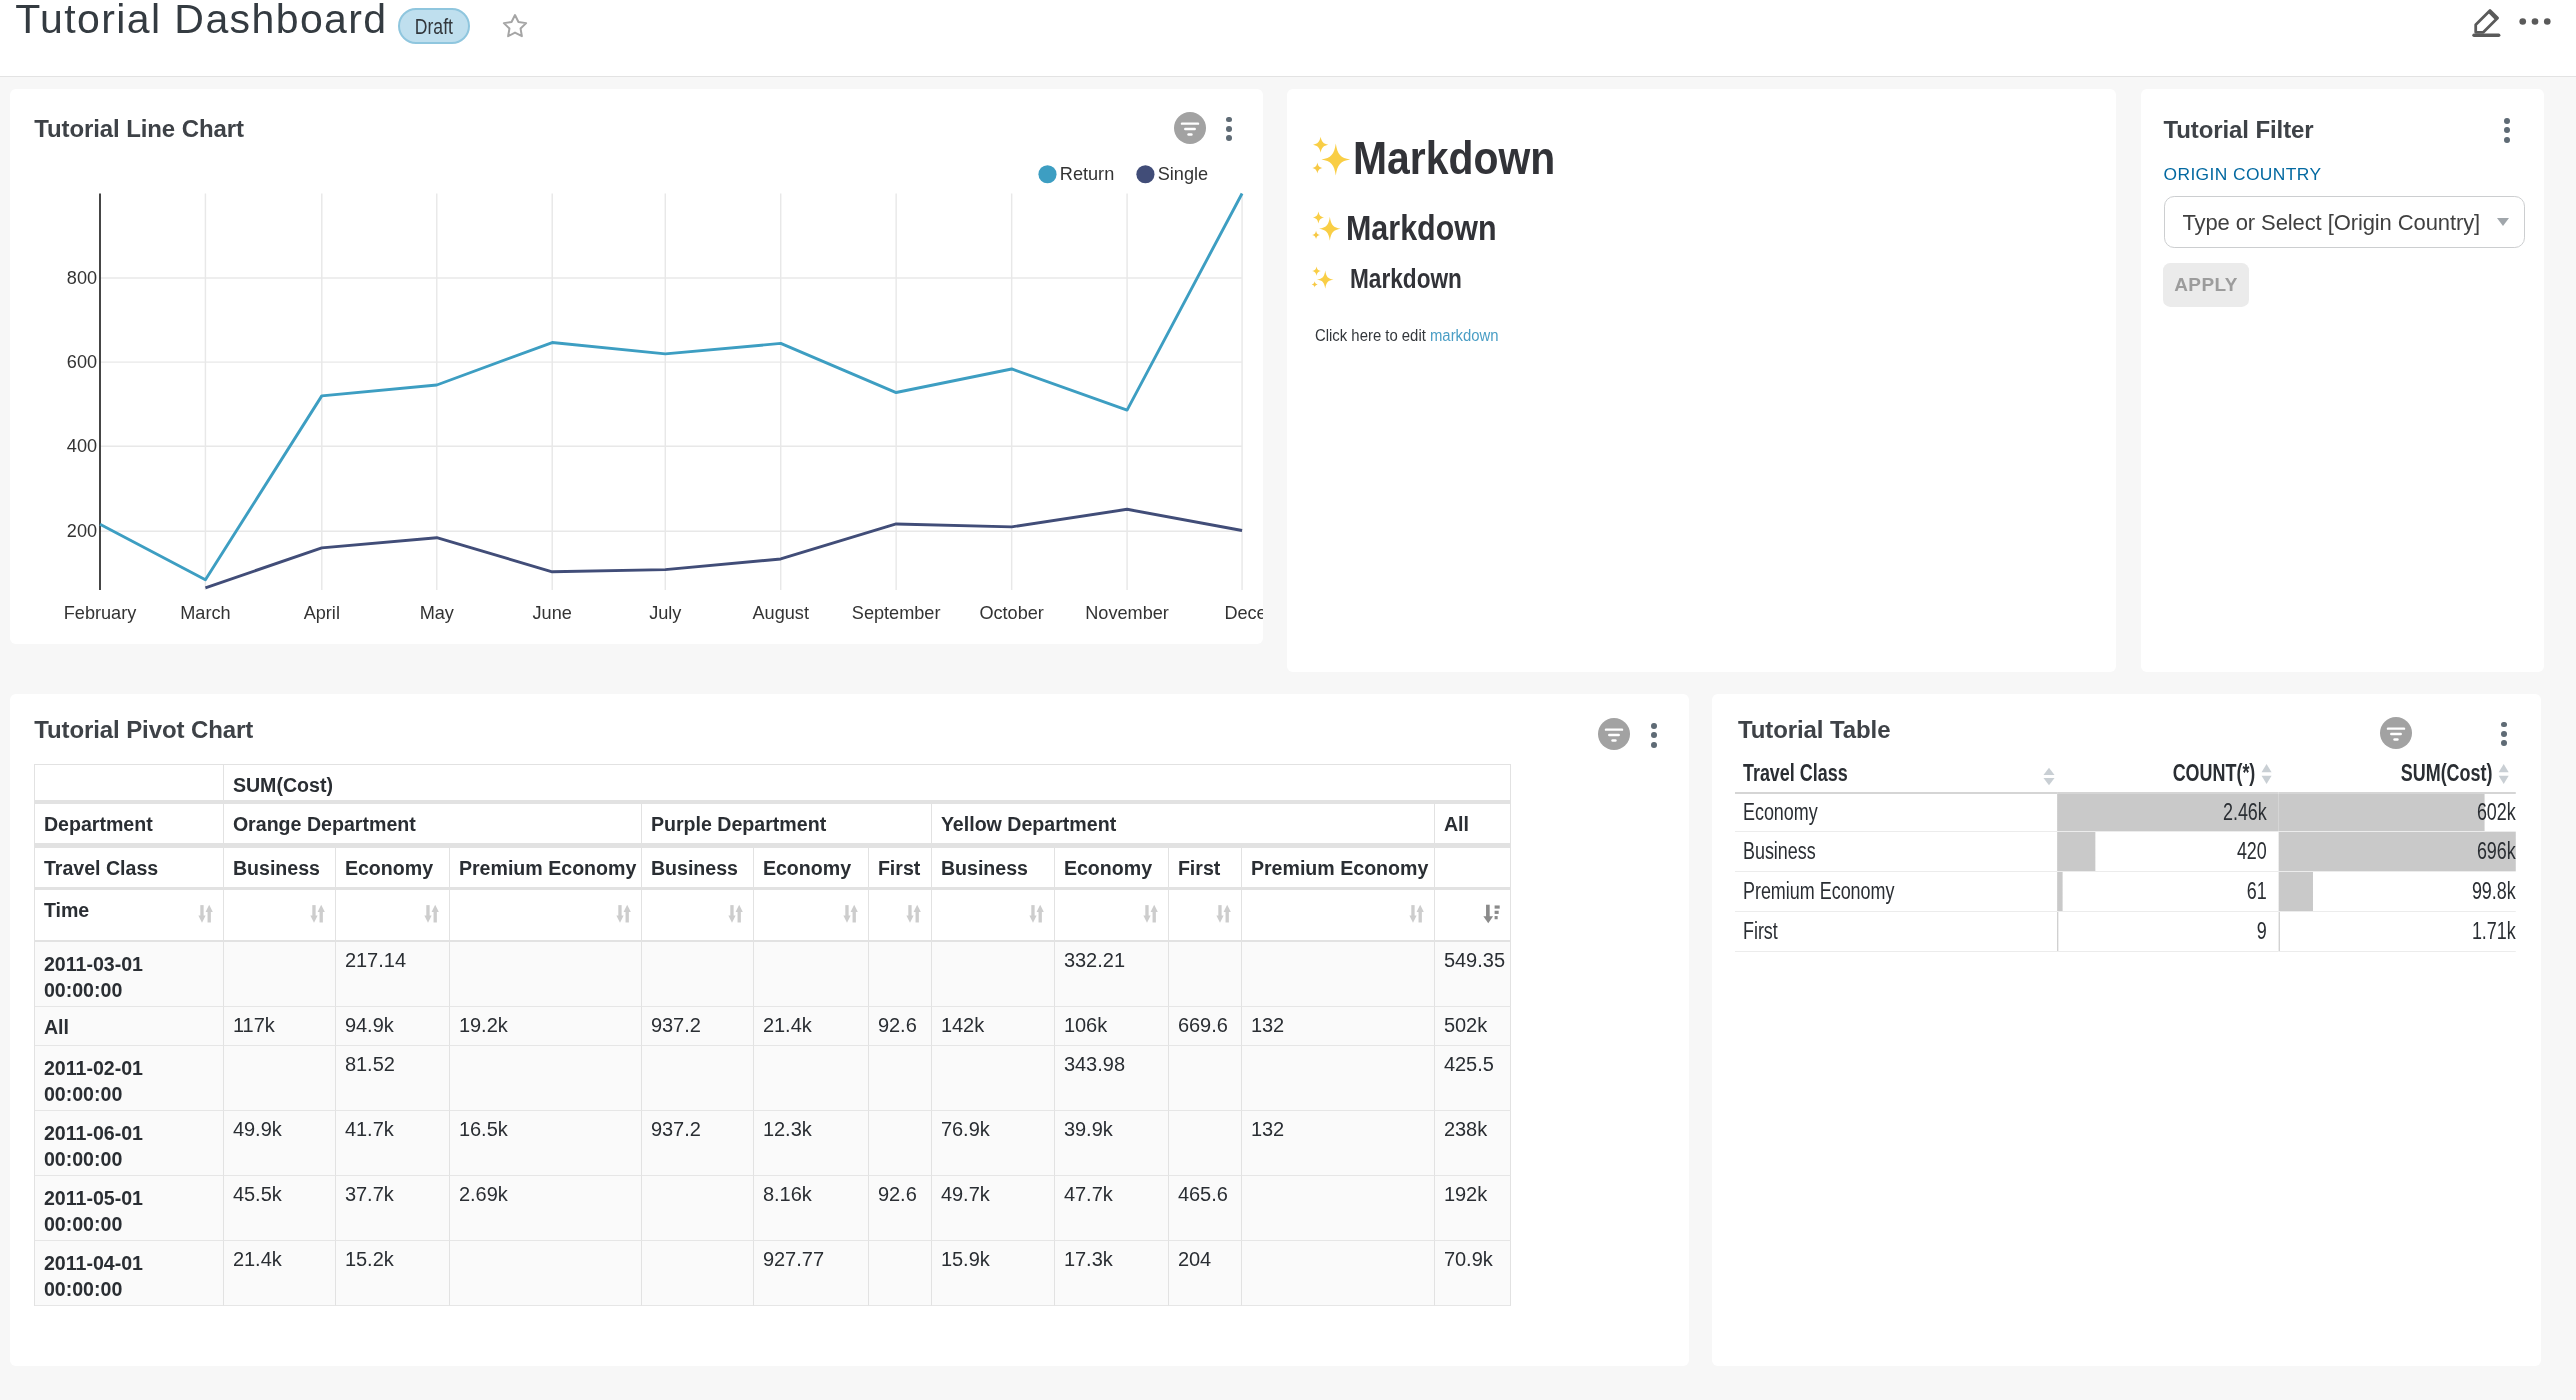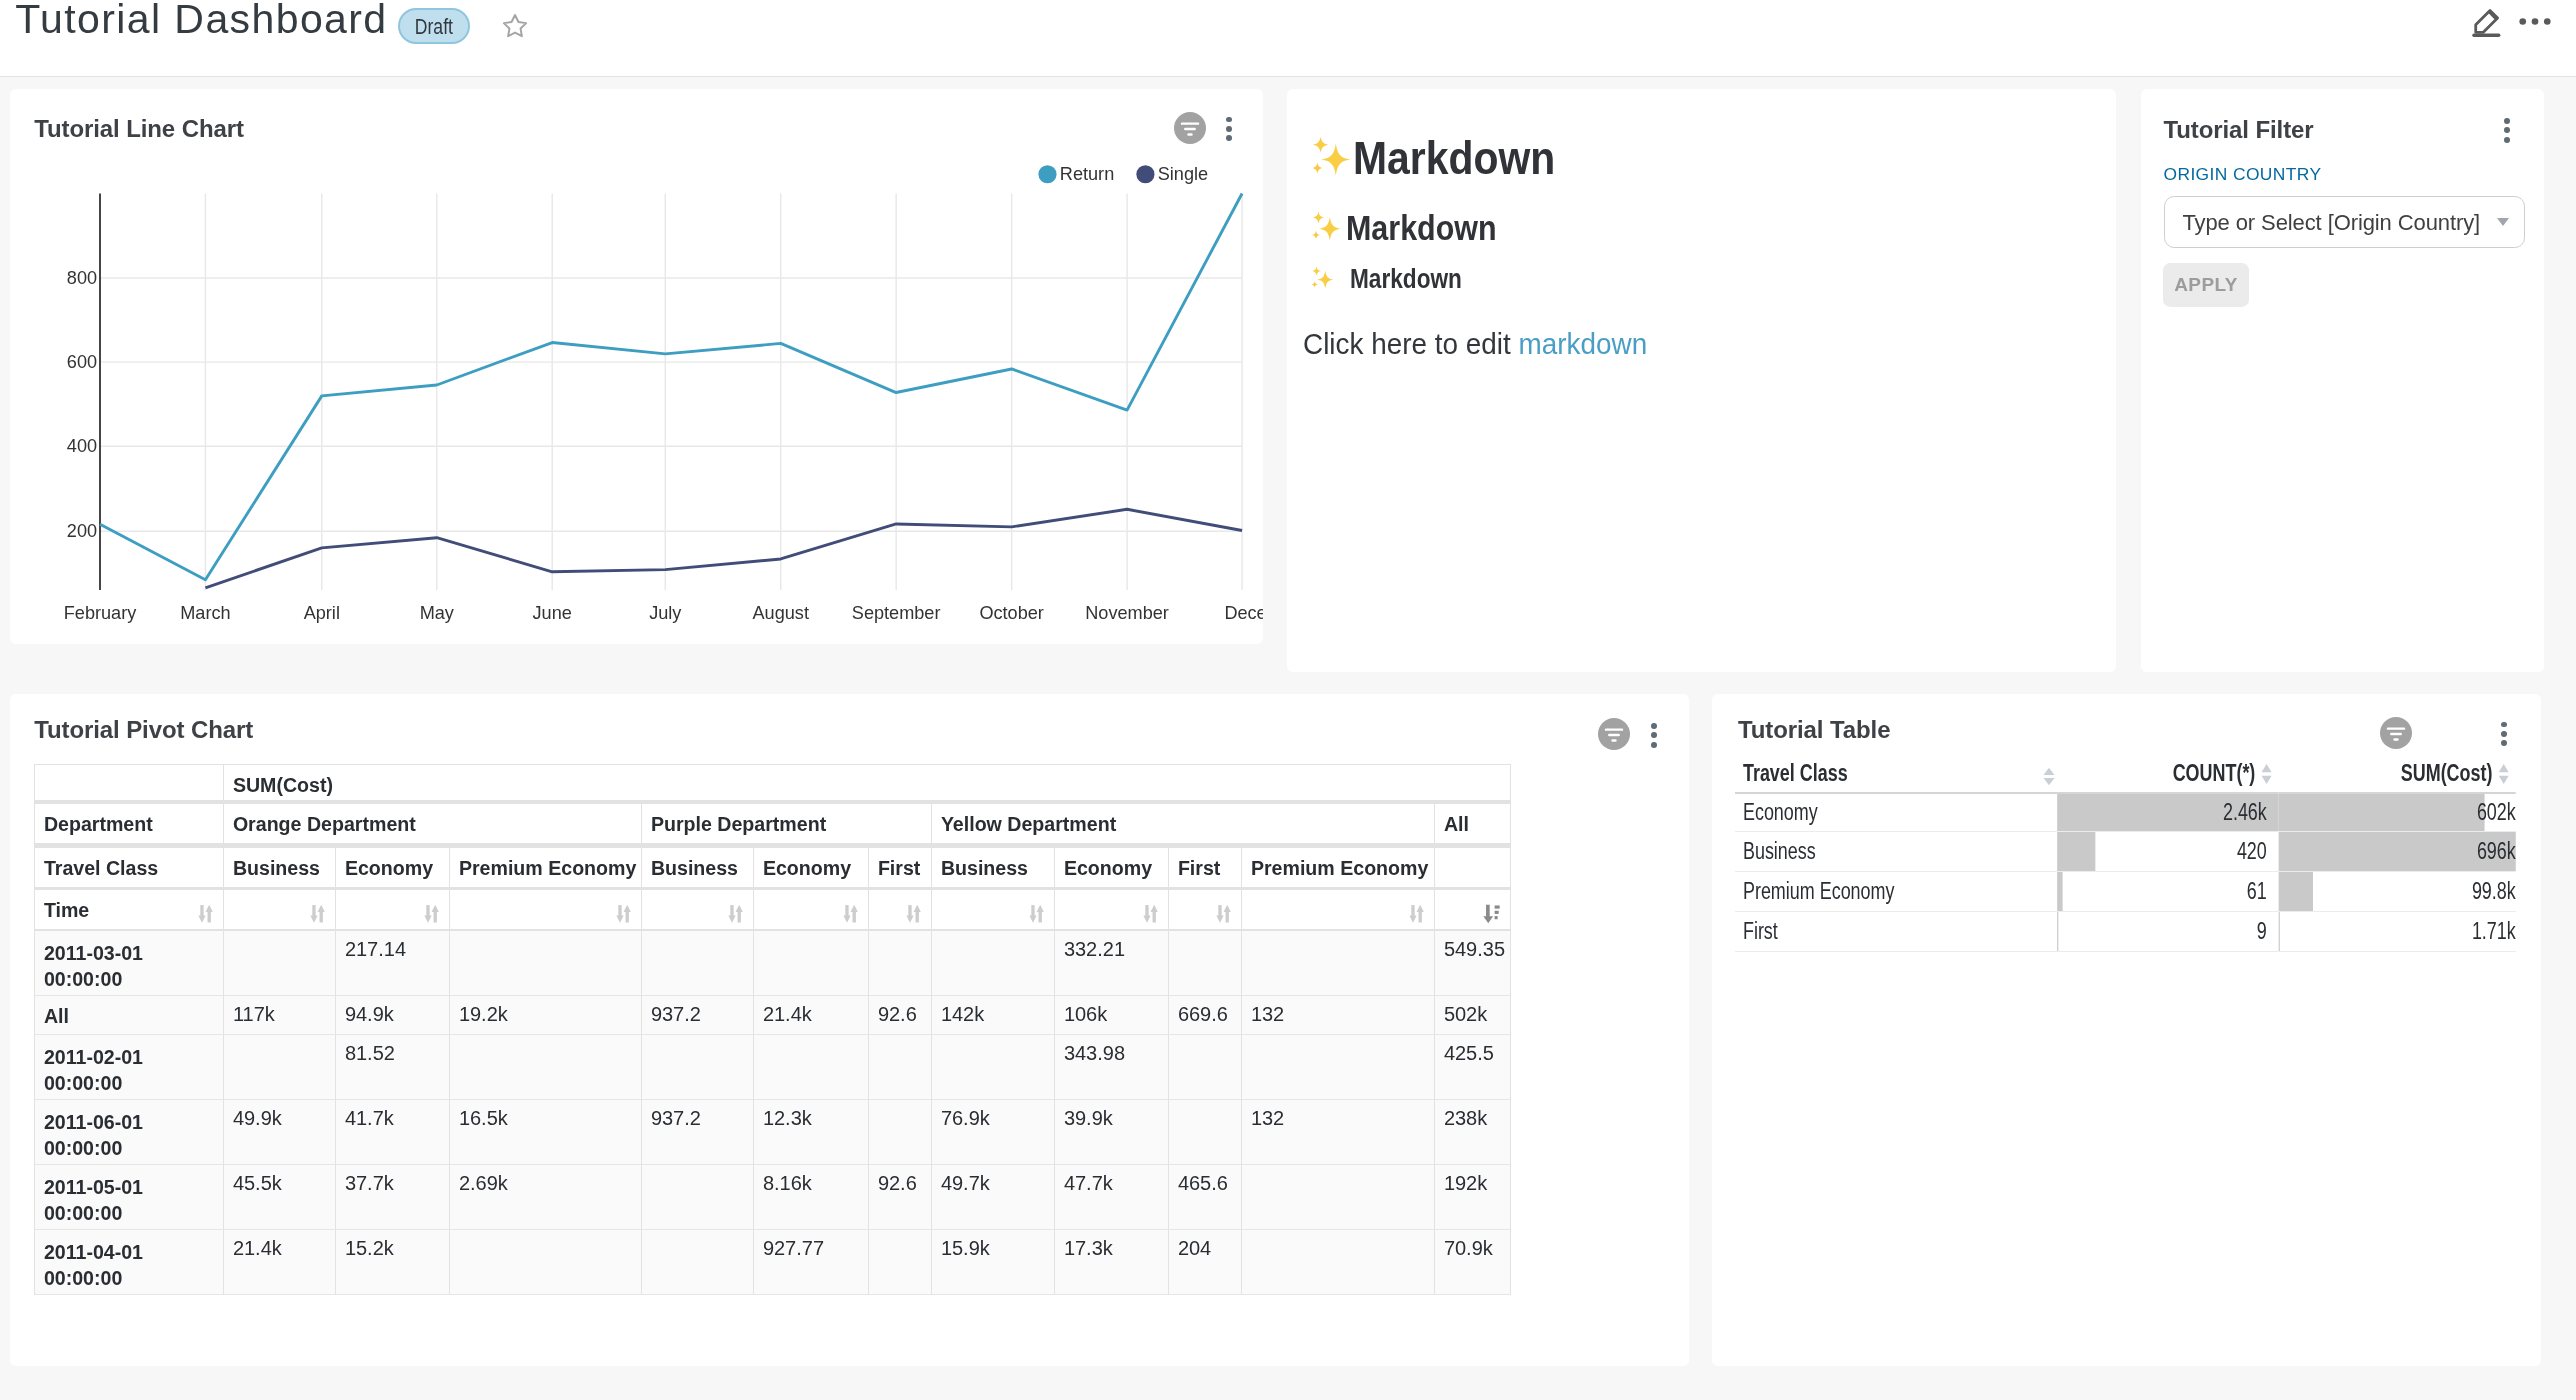--- a/index.html
+++ b/index.html
@@ -151,21 +151,21 @@
       <span class="cx" style="font-size:35px; font-weight:bold; color:#323338; margin-left:4.4px; line-height:1;">Markdown</span>
     </div>
     <div class="abs mdrow" style="left:24px; top:176px;">
       <svg width="23" height="25.4" viewBox="0 0 100 110">
           <path d="M62 19 C66 47 74 55 98 59 C74 63 66 71 62 99 C58 71 50 63 26 59 C50 55 58 47 62 19 Z" fill="#F9CE45"></path>
           <path d="M24 2 C26.5 15 31 19.5 43 22 C31 24.5 26.5 29 24 42 C21.5 29 17 24.5 5 22 C17 19.5 21.5 15 24 2 Z" fill="#F9CE45"></path>
           <path d="M16 66 C17.8 75 20.8 78 29 79.8 C20.8 81.6 17.8 84.6 16 93.6 C14.2 84.6 11.2 81.6 3 79.8 C11.2 78 14.2 75 16 66 Z" fill="#F7C944"></path>
         </svg>
       <span class="cx" style="font-size:27.6px; font-weight:bold; color:#323338; margin-left:16px; line-height:1; transform:scaleX(.82);">Markdown</span>
     </div>
-    <div class="abs" style="left:16px; top:238px; font-size:30px; color:#33373B;"><span class="cx" style="transform:scaleX(.93);">Click here to edit <span style="color:#4A9EC5;">markdown</span></span></div>
+    <div class="abs" style="left:28px; top:238px; font-size:16px; color:#33373B;"><span class="cx" style="transform:scaleX(.93);">Click here to edit <span style="color:#4A9EC5;">markdown</span></span></div>
   </div>
   <div class="card" id="card-filter">
     <div class="cardtitle" style="left:22.5px; top:27px;">Tutorial Filter</div>
     <div class="dots3v" style="left:363px; top:29px;">
         <span></span>
         <span></span>
         <span></span>
       </div>
     <div class="abs" style="left:22.5px; top:75px; font-size:17.4px; color:#0369a1; letter-spacing:0.4px;">ORIGIN COUNTRY</div>
     <div class="abs" style="left:23px; top:107px; width:361px; height:52px; border:1.5px solid #CCCED0; border-radius:10.2px;">
@@ -224,21 +224,21 @@
             <th>Premium Economy</th>
             <th>Business</th>
             <th>Economy</th>
             <th>First</th>
             <th>Business</th>
             <th>Economy</th>
             <th>First</th>
             <th>Premium Economy</th>
             <th></th>
           </tr>
-      <tr class="hr4" style="height:41px;">
+      <tr class="hr4" style="height:52px;">
             <th>Time<svg class="sorticon" width="15.2" height="19.6" viewBox="0 0 21 27">
                 <g fill="#CDCDCD">
                   <rect x="3.2" y="1.5" width="4.6" height="16"></rect>
                   <path d="M0.5 16l5 10 5-10z"></path>
                   <rect x="13.2" y="9.5" width="4.6" height="16"></rect>
                   <path d="M10.5 11l5-10 5 10z"></path>
                 </g>
               </svg></th>
             <th>
               <svg class="sorticon" width="15.2" height="19.6" viewBox="0 0 21 27">

